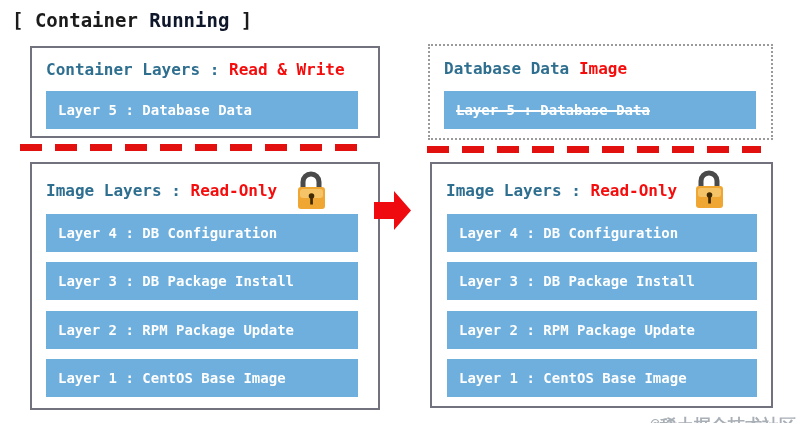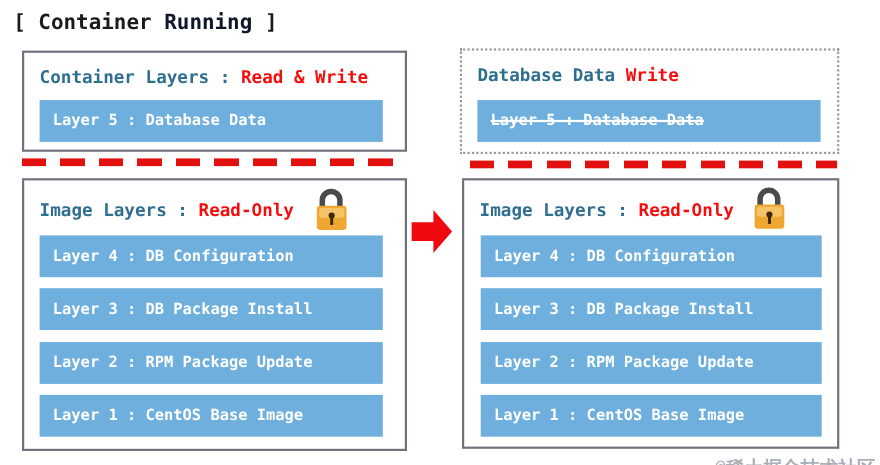--- a/index.html
+++ b/index.html
@@ -17,20 +17,21 @@
     color:#1b1b1b;
     letter-spacing:0px;
     white-space:pre;
   }
   .title .green{color:#0f172a;}
   .title .red{color:#ef3341;}
   .box{
     position:absolute;
     box-sizing:border-box;
     background:#ffffff;
+    margin-left:10px;
   }
   .box.solid{border:2px solid #72727e;}
   .box.dotted{border:2px dotted #9a9a9a;}
   .box-header{
     position:absolute;
     left:14px;
     font-size:16px;
     line-height:20px;
     white-space:pre;
   }
@@ -102,21 +103,21 @@
     <div class="bar" style="top:147px;">Layer 2 : RPM Package Update</div>
     <div class="bar" style="top:195px;">Layer 1 : CentOS Base Image</div>
   </div>
 
   <svg class="arrow" viewBox="0 0 38 43">
     <polygon points="0,13 20,13 20,2 37,21.5 20,41 20,30 0,30" fill="#ee0a0e"></polygon>
   </svg>
 
 
   <div class="box dotted" style="left:418px;top:44px;width:345px;height:96px;">
-    <div class="box-header" style="top:13px;"><span class="teal">Database Data</span> <span class="red">Write</span></div>
+    <div class="box-header" style="top:13px;"><span class="teal">Database Data</span> <span class="red">Image</span></div>
     <div class="bar strike" style="top:45px;">Layer 5 : Database Data</div>
   </div>
 
   <div class="dashline" style="left:427px;top:146px;width:334px;"></div>
 
   <div class="box solid" style="left:420px;top:162px;width:343px;height:246px;">
     <div class="box-header" style="top:17px;"><span class="teal">Image Layers :</span> <span class="red">Read-Only</span></div>
     <svg class="lock" style="left:259px;top:4px;" viewBox="0 0 36 42">
       <path d="M10 21 v-8 a8 8 0 0 1 16 0 v8" fill="none" stroke="#4a4a4a" stroke-width="5"></path>
       <rect x="5" y="18" width="27" height="22" rx="3" fill="#f0a632"></rect>

